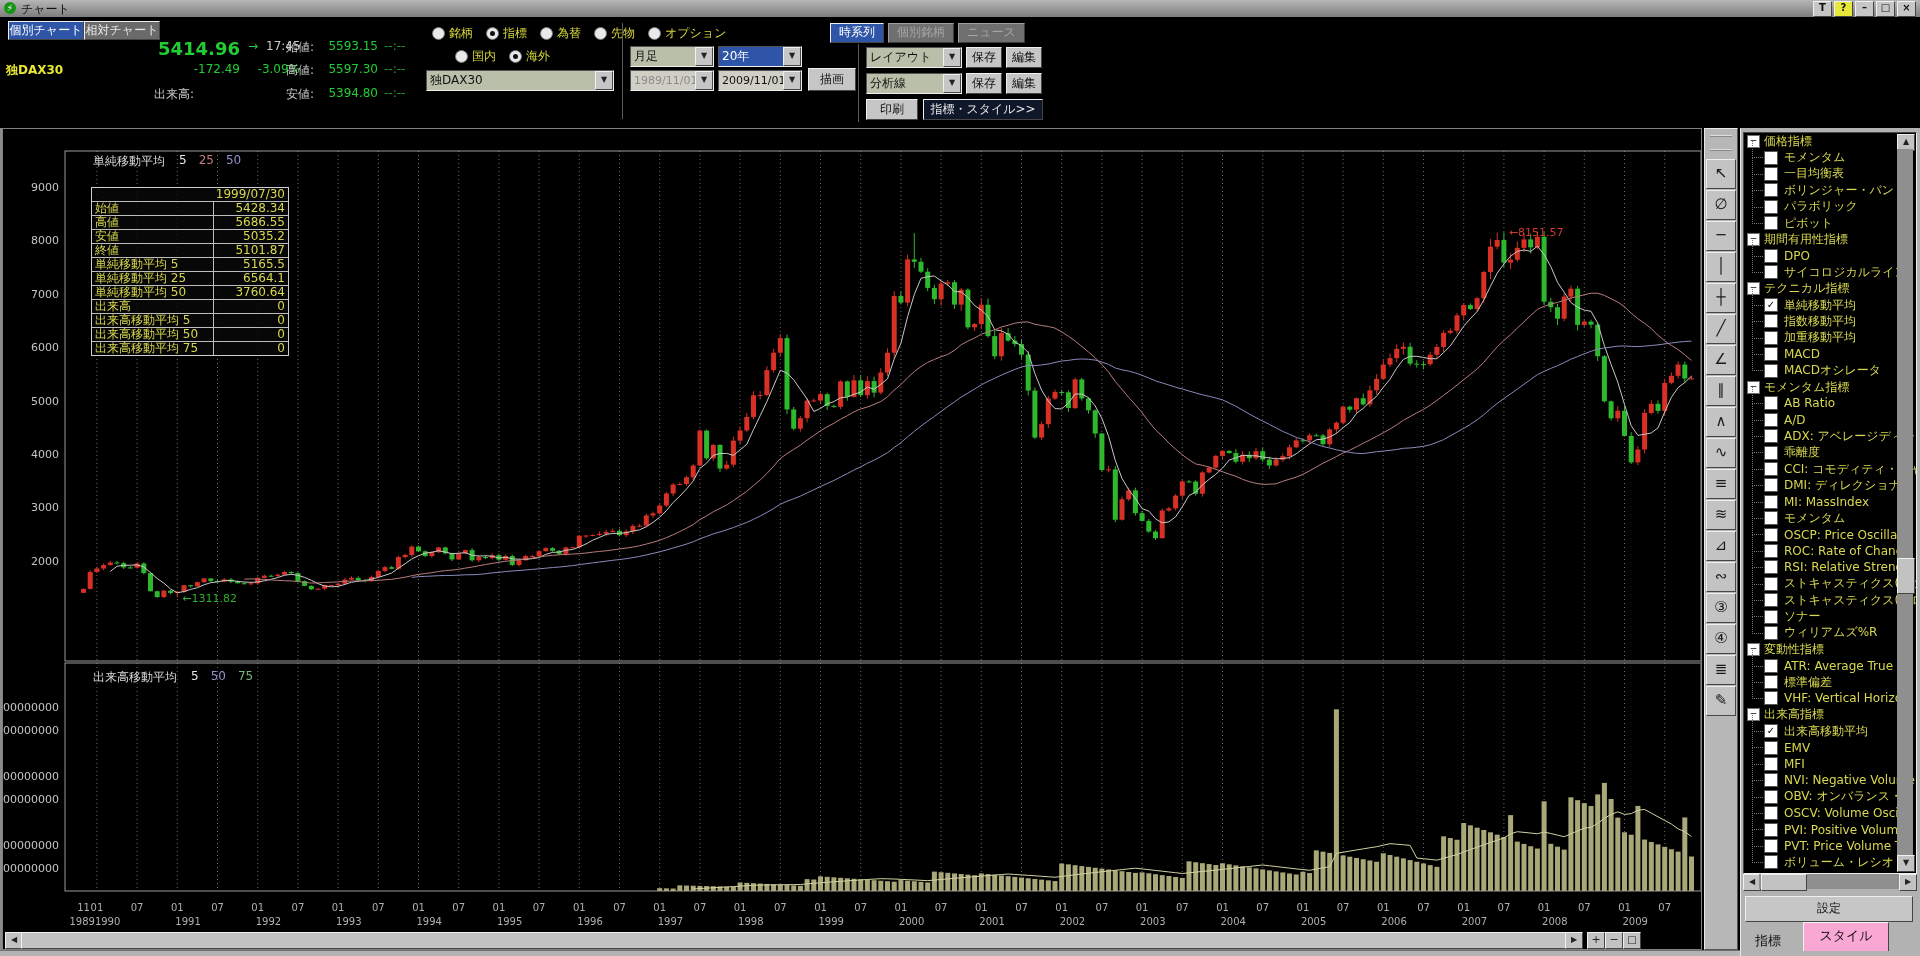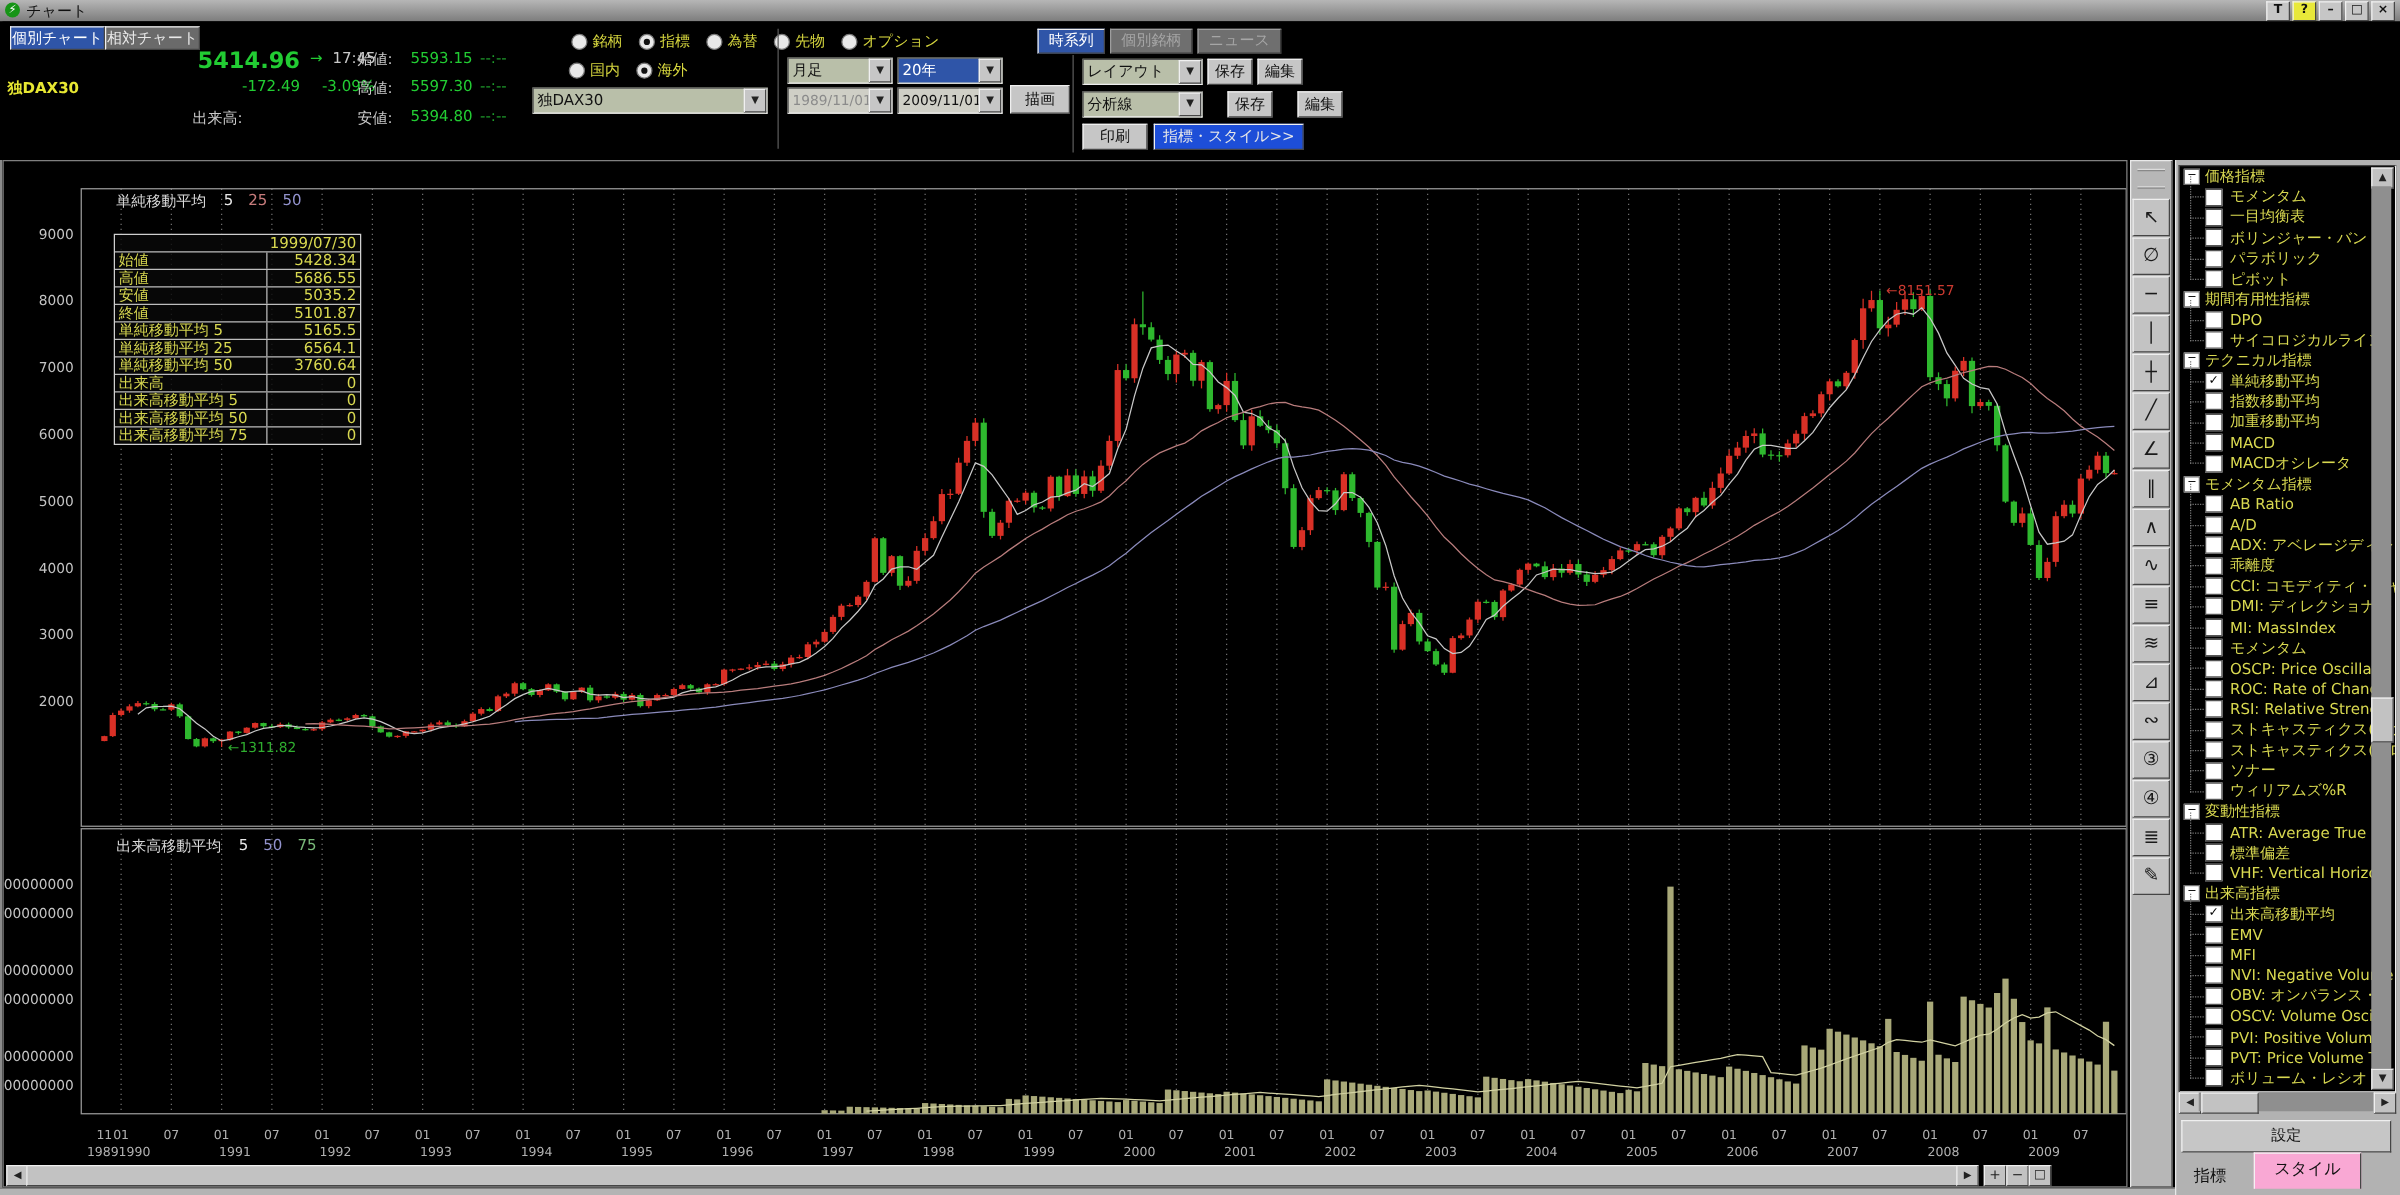--- a/index.html
+++ b/index.html
@@ -16,21 +16,21 @@
   .wbtn{width:17px;height:14px;background:#c6c6c6;border:1px solid;
         border-color:#f0f0f0 #474747 #474747 #f0f0f0;font-size:10px;line-height:12px;
         text-align:center;color:#111;font-weight:bold;}
   .wbtn.help{background:#e8e83a;}
   .win-left{position:absolute;left:0;top:17px;width:2px;height:939px;background:#8b8b8b;}
   .win-right{position:absolute;left:1916px;top:17px;width:4px;height:939px;background:#9b9b9b;}
   .win-bottom{position:absolute;left:0;top:950px;width:1920px;height:6px;background:#b4b4b4;border-top:1px solid #6d6d6d;}
   
   .out{border:1px solid;border-color:#efefef #454545 #454545 #efefef;}
   .btn{background:#c6c6c6;color:#111;text-align:center;font-size:12px;cursor:default;}
-  .btn.dark{background:#1d4ed8;color:#e8e8e8;}
+  .btn.dark{background:#0f172a;color:#e8e8e8;}
   .btn.blue{background:#2f55a8;color:#fff;}
   .btn.dis{background:#6f6f6f;color:#a6a6a6;border-color:#9d9d9d #3c3c3c #3c3c3c #9d9d9d;}
   
   .toolbar{position:absolute;left:0;top:17px;width:1920px;height:111px;background:#000;}
   .lab{color:#c9c9c9;font-size:12px;}
   .grn{color:#22cc33;}
   .dimgrn{color:#1f9f2c;}
   .yel{color:#e8e832;}
   .num{text-align:right;}
   .tab{height:17px;line-height:16px;text-align:center;font-size:12px;}
@@ -130,21 +130,21 @@
     <div class="abs grn num" style="left:244px;top:45px;width:56px;">-3.09%</div>
     <div class="abs lab" style="left:286px;top:45px;">高値:</div>
     <div class="abs grn num" style="left:322px;top:45px;width:56px;">5597.30</div>
     <div class="abs dimgrn" style="left:384px;top:45px;">--:--</div>
 
     <div class="abs lab num" style="left:130px;top:69px;width:64px;">出来高:</div>
     <div class="abs lab" style="left:286px;top:69px;">安値:</div>
     <div class="abs grn num" style="left:322px;top:69px;width:56px;">5394.80</div>
     <div class="abs dimgrn" style="left:384px;top:69px;">--:--</div>
 
-    <div class="abs radio-row" style="left:457px;top:8px;justify-content:space-between;" id="cat-radios">
+    <div class="abs radio-row" style="left:432px;top:8px;justify-content:space-between;" id="cat-radios">
         <span class="ritem">
           <span class="radio"></span>
           <span>銘柄</span>
         </span>
         <span class="ritem">
           <span class="radio sel"></span>
           <span>指標</span>
         </span>
         <span class="ritem">
           <span class="radio"></span>
@@ -204,21 +204,21 @@
     <div class="vsep" style="left:858px;top:27px;height:78px;"></div>
 
     <div class="abs" style="left:866px;top:30px;display:flex;gap:4px;">
       <div class="dd" style="width:94px;height:19px;">
         <span class="txt">レイアウト</span>
         <span class="arr">▼</span>
       </div>
       <div class="btn out" style="width:34px;height:19px;line-height:18px;">保存</div>
       <div class="btn out" style="width:34px;height:19px;line-height:18px;">編集</div>
     </div>
-    <div class="abs" style="left:866px;top:56px;display:flex;gap:20px;">
+    <div class="abs" style="left:866px;top:56px;display:flex;gap:4px;">
       <div class="dd" style="width:94px;height:19px;">
         <span class="txt">分析線</span>
         <span class="arr">▼</span>
       </div>
       <div class="btn out" style="width:34px;height:19px;line-height:18px;">保存</div>
       <div class="btn out" style="width:34px;height:19px;line-height:18px;">編集</div>
     </div>
     <div class="abs" style="left:866px;top:82px;display:flex;gap:5px;">
       <div class="btn out" style="width:50px;height:19px;line-height:18px;">印刷</div>
       <div class="btn dark out" style="width:118px;height:19px;line-height:18px;">指標・スタイル&gt;&gt;</div>

